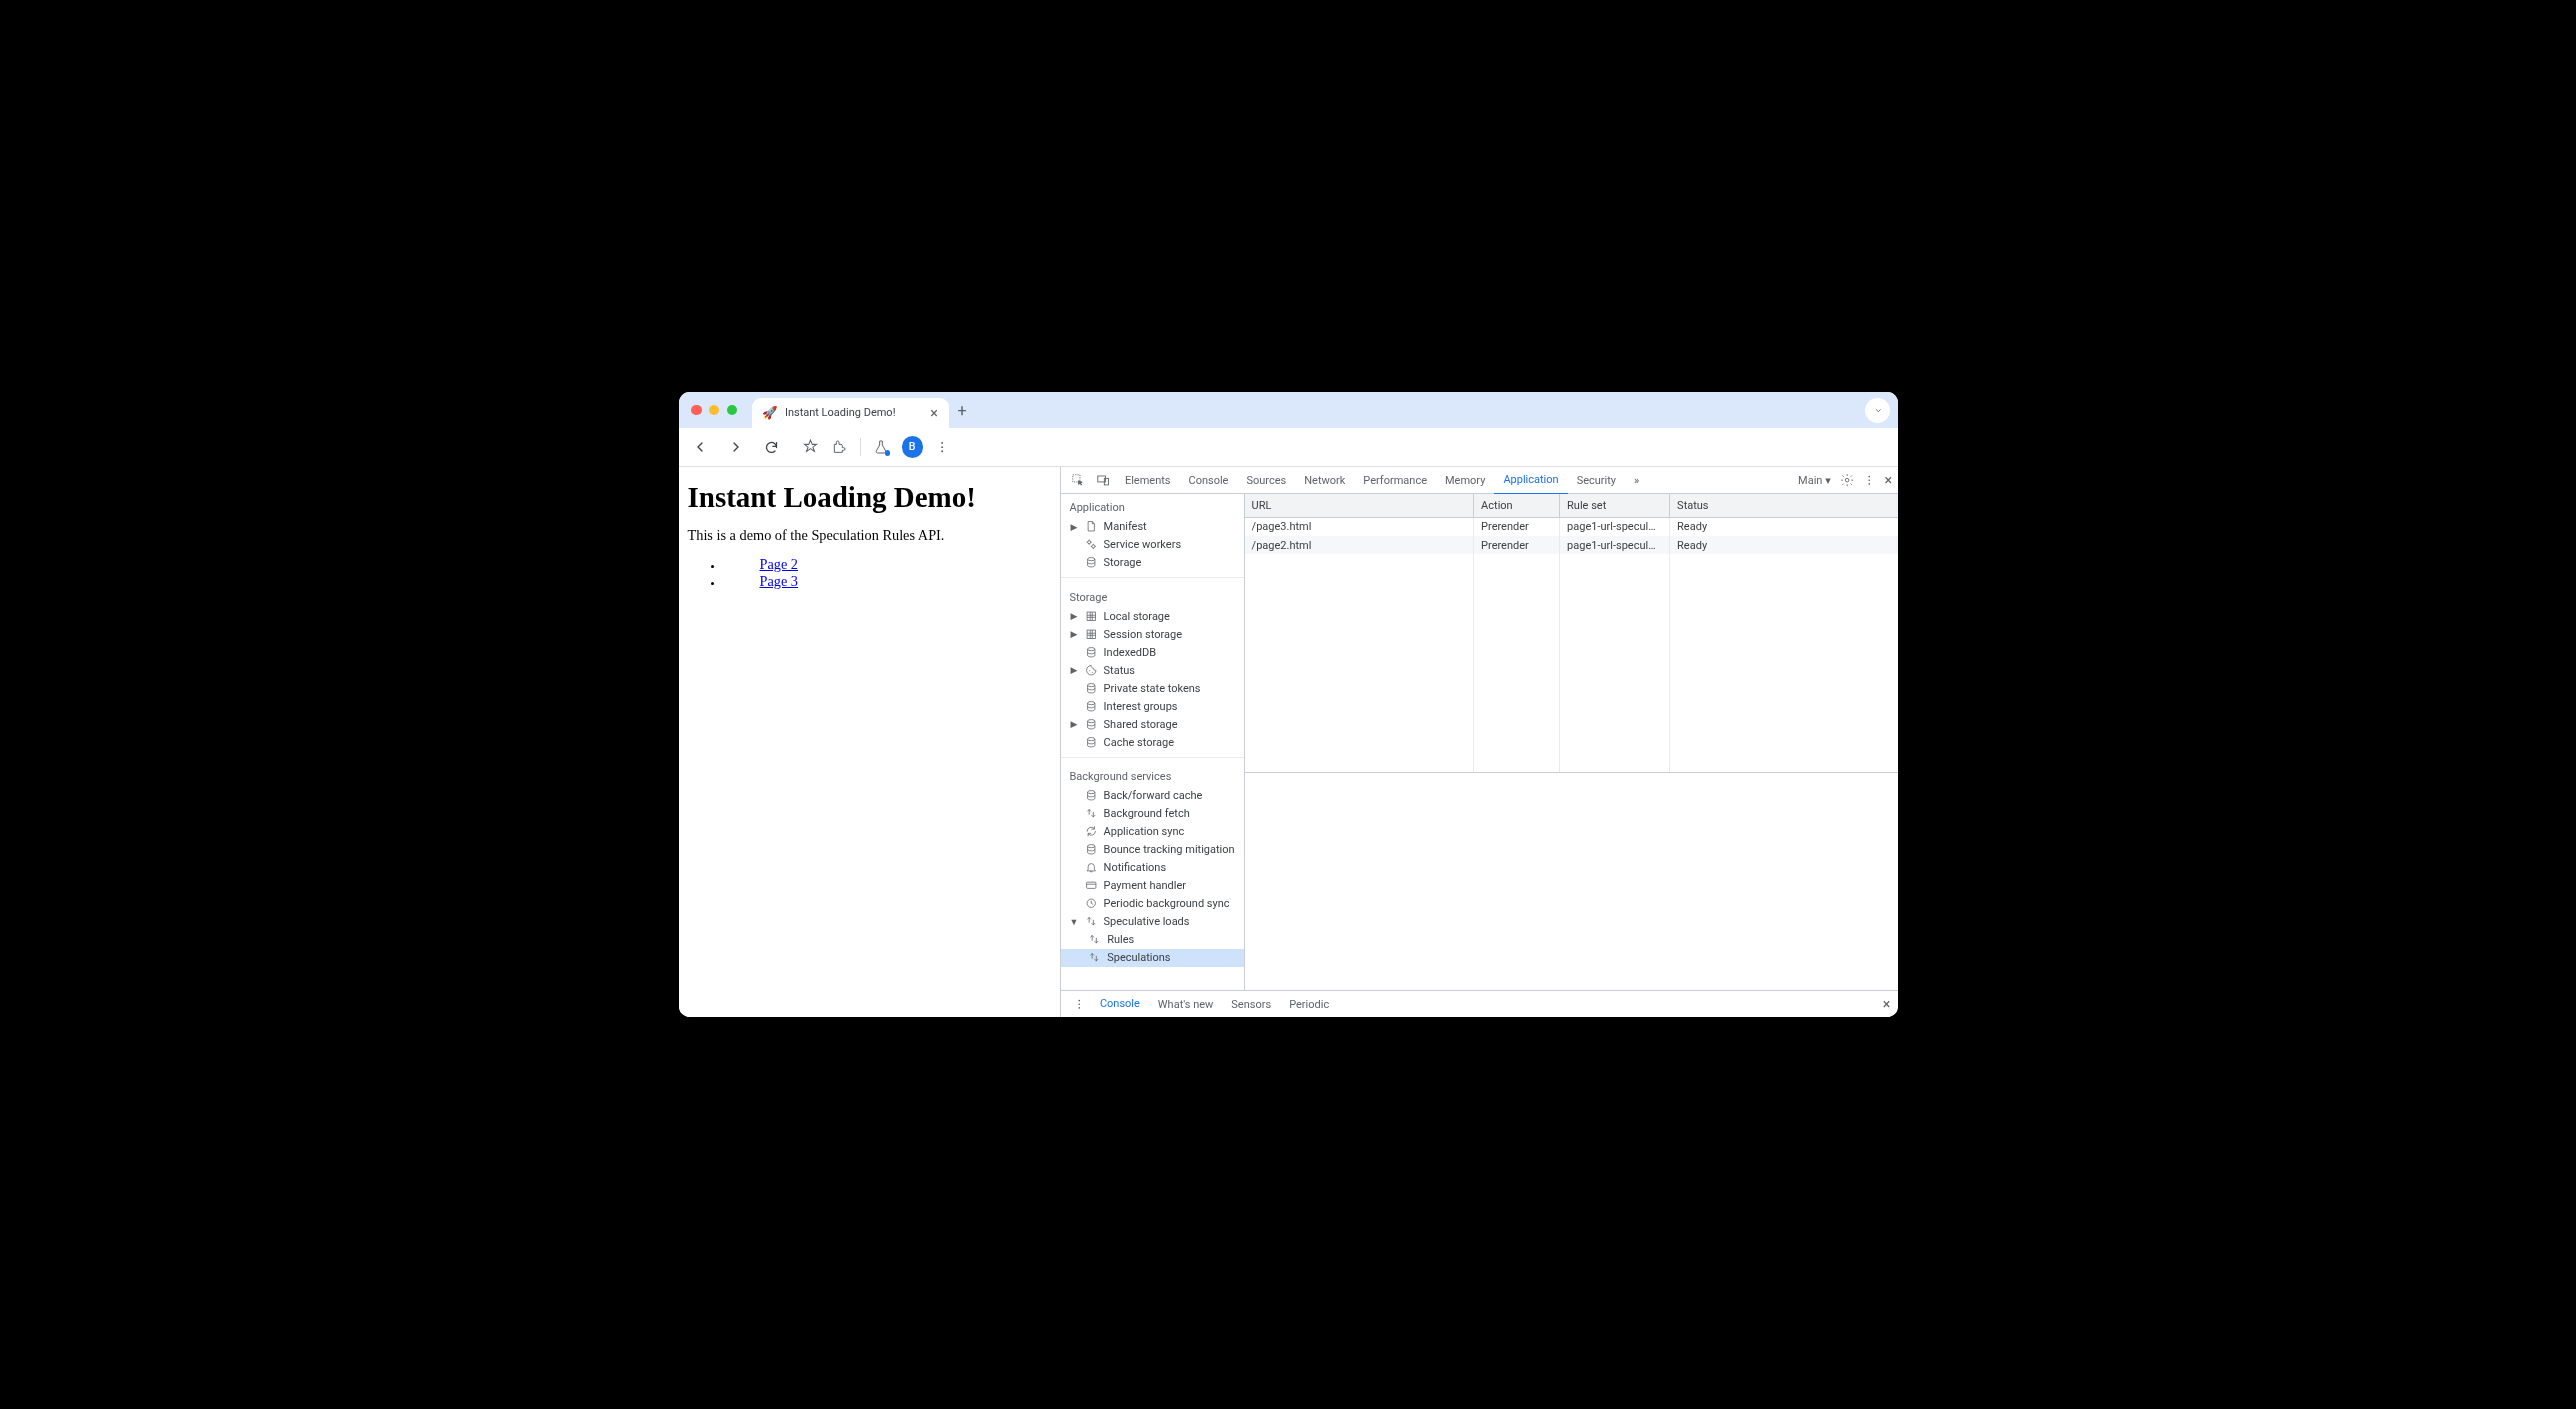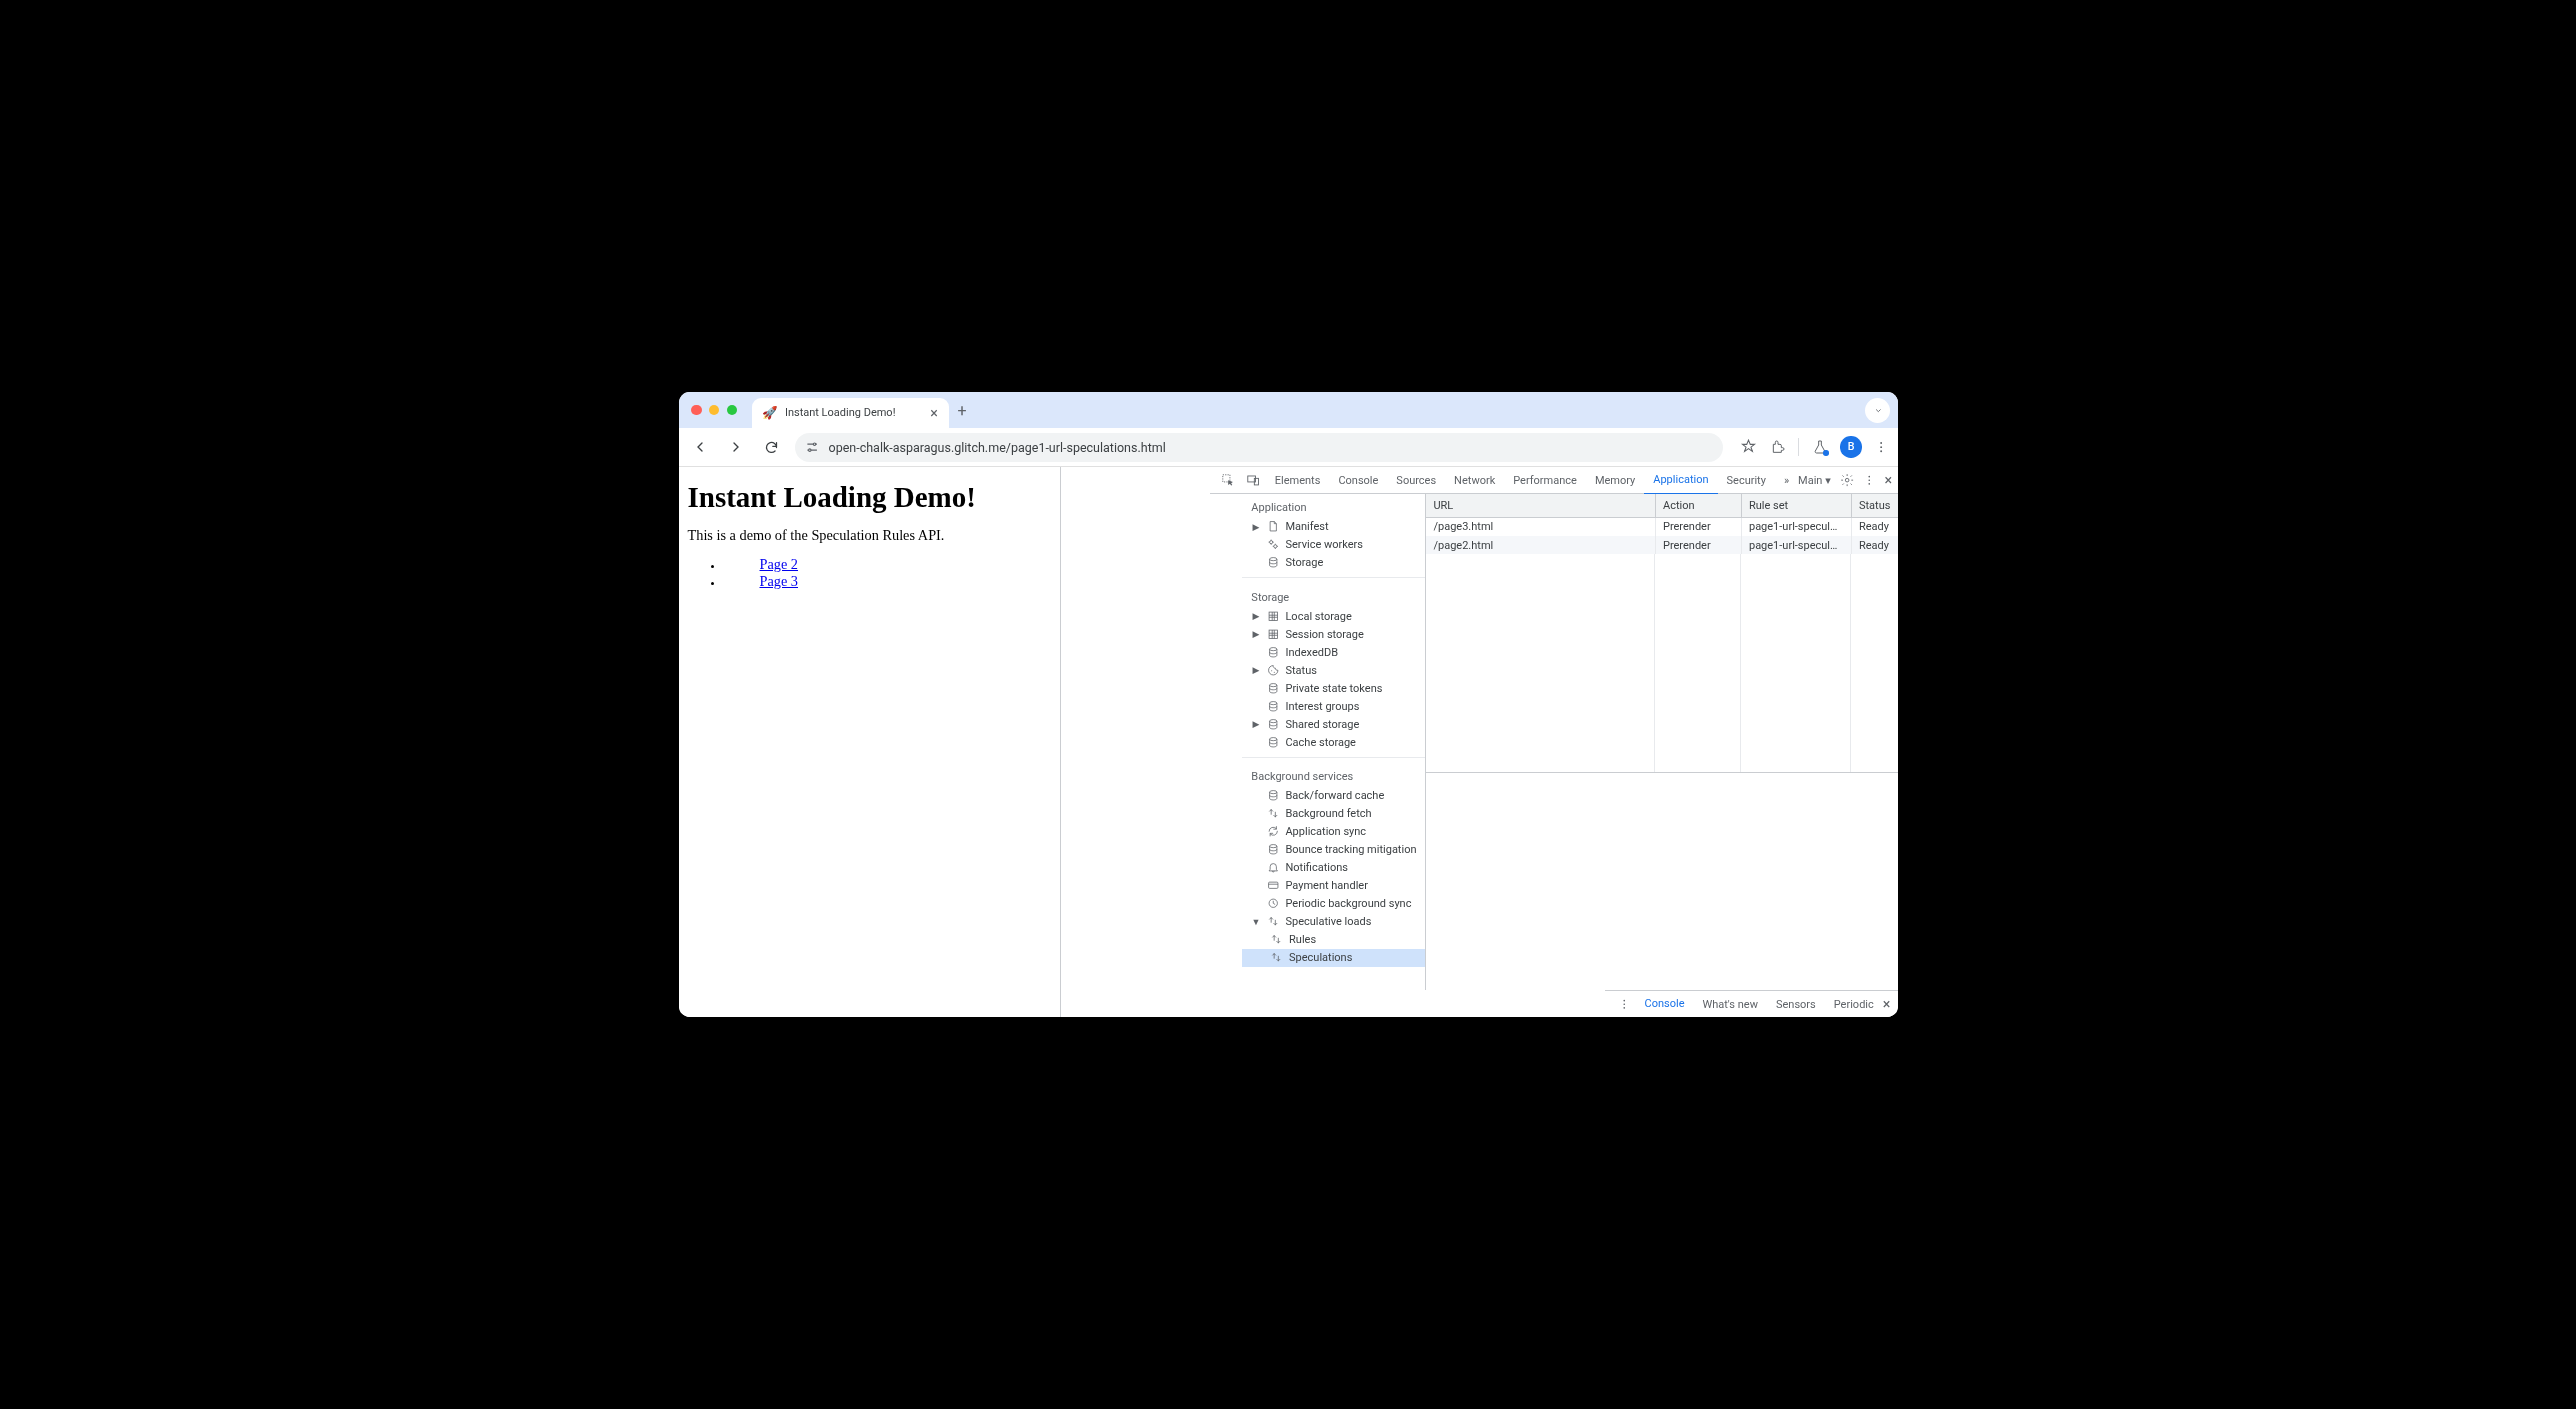--- a/index.html
+++ b/index.html
@@ -62,21 +62,21 @@
   .content{flex:1;display:flex;overflow:hidden;}
   .page{
     width:381px; padding:14.3px 9px 9px 9px; background:#fff; overflow:auto;
     font-family: "Times New Roman", serif;
   }
   .page h1{font-size:29px;font-weight:bold;margin-bottom:12.5px;}
   .page p{font-size:14.3px;margin-bottom:12.5px;}
   .page ul{padding-left:36px;}
   .page li a{color:#0000EE;text-decoration:underline;font-size:14.3px;margin-left:36px;}
   
-  .devtools{flex:1;display:flex;flex-direction:column;border-left:0.9px solid #cacdd1;font-family:-apple-system,"Segoe UI",Roboto,Arial,sans-serif;align-items:flex-end;}
+  .devtools{flex:1;display:flex;flex-direction:column;border-left:0.9px solid #cacdd1;font-family:-apple-system,"Segoe UI",Roboto,Arial,sans-serif;}
   .dt-tabs{height:27px;border-bottom:0.9px solid #cacdd1;display:flex;align-items:center;padding:0 5.4px;gap:0;background:#fff;}
   .dt-tabs .ic{width:25px;display:flex;justify-content:center;color:#5f6368;cursor:pointer;}
   .dt-tab{padding:0 9px;height:27px;display:flex;align-items:center;color:#5f6368;cursor:pointer;font-size:11px;}
   .dt-tab.active{color:#1a73e8;border-bottom:1.8px solid #1a73e8;}
   .dt-tabs .spacer{flex:1;}
   .dt-tabs .rt{display:flex;align-items:center;gap:9px;color:#5f6368;}
   .dt-tabs .maintgt{font-size:11px;color:#5f6368;cursor:pointer;}
   
   .dt-body{flex:1;display:flex;overflow:hidden;}
   .dt-side{width:184px;border-right:0.9px solid #cacdd1;overflow:auto;background:#fff;font-size:11px;}
@@ -144,30 +144,20 @@
     </div>
     <div class="nvbtn">
       <svg width="16" height="16" viewBox="0 0 24 24">
           <path d="M9 6l6 6-6 6" stroke="#3c4043" stroke-width="2" fill="none" stroke-linecap="round"></path>
         </svg>
     </div>
     <div class="nvbtn">
       <svg width="15" height="15" viewBox="0 0 24 24">
           <path d="M20 12a8 8 0 10-2.3 5.6M20 4v6h-6" stroke="#3c4043" stroke-width="2" fill="none" stroke-linecap="round"></path>
         </svg>
-    </div>
-    <div class="omnibox">
-      <span class="tune">
-        <svg width="14.3" height="14.3" viewBox="0 0 24 24">
-            <path d="M4 7h10M18 7h2M4 17h2M10 17h10" stroke="#5f6368" stroke-width="2"></path>
-            <circle cx="16" cy="7" r="2" stroke="#5f6368" stroke-width="2" fill="none"></circle>
-            <circle cx="8" cy="17" r="2" stroke="#5f6368" stroke-width="2" fill="none"></circle>
-          </svg>
-      </span>
-      <span>open-chalk-asparagus.glitch.me/page1-url-speculations.html</span>
     </div>
     <div class="right">
       <span>
         <svg width="17" height="17" viewBox="0 0 24 24">
             <path d="M12 3l2.5 6h6l-5 4 2 6-5.5-4-5.5 4 2-6-5-4h6z" stroke="#5f6368" stroke-width="1.5" fill="none"></path>
           </svg>
       </span>
       <span>
         <svg width="16" height="16" viewBox="0 0 24 24">
             <path d="M5 8h3V5a2 2 0 014 0v3h3a2 2 0 012 2v3h2a2 2 0 010 4h-2v3H5V8z" stroke="#5f6368" stroke-width="1.5" fill="none"></path>

